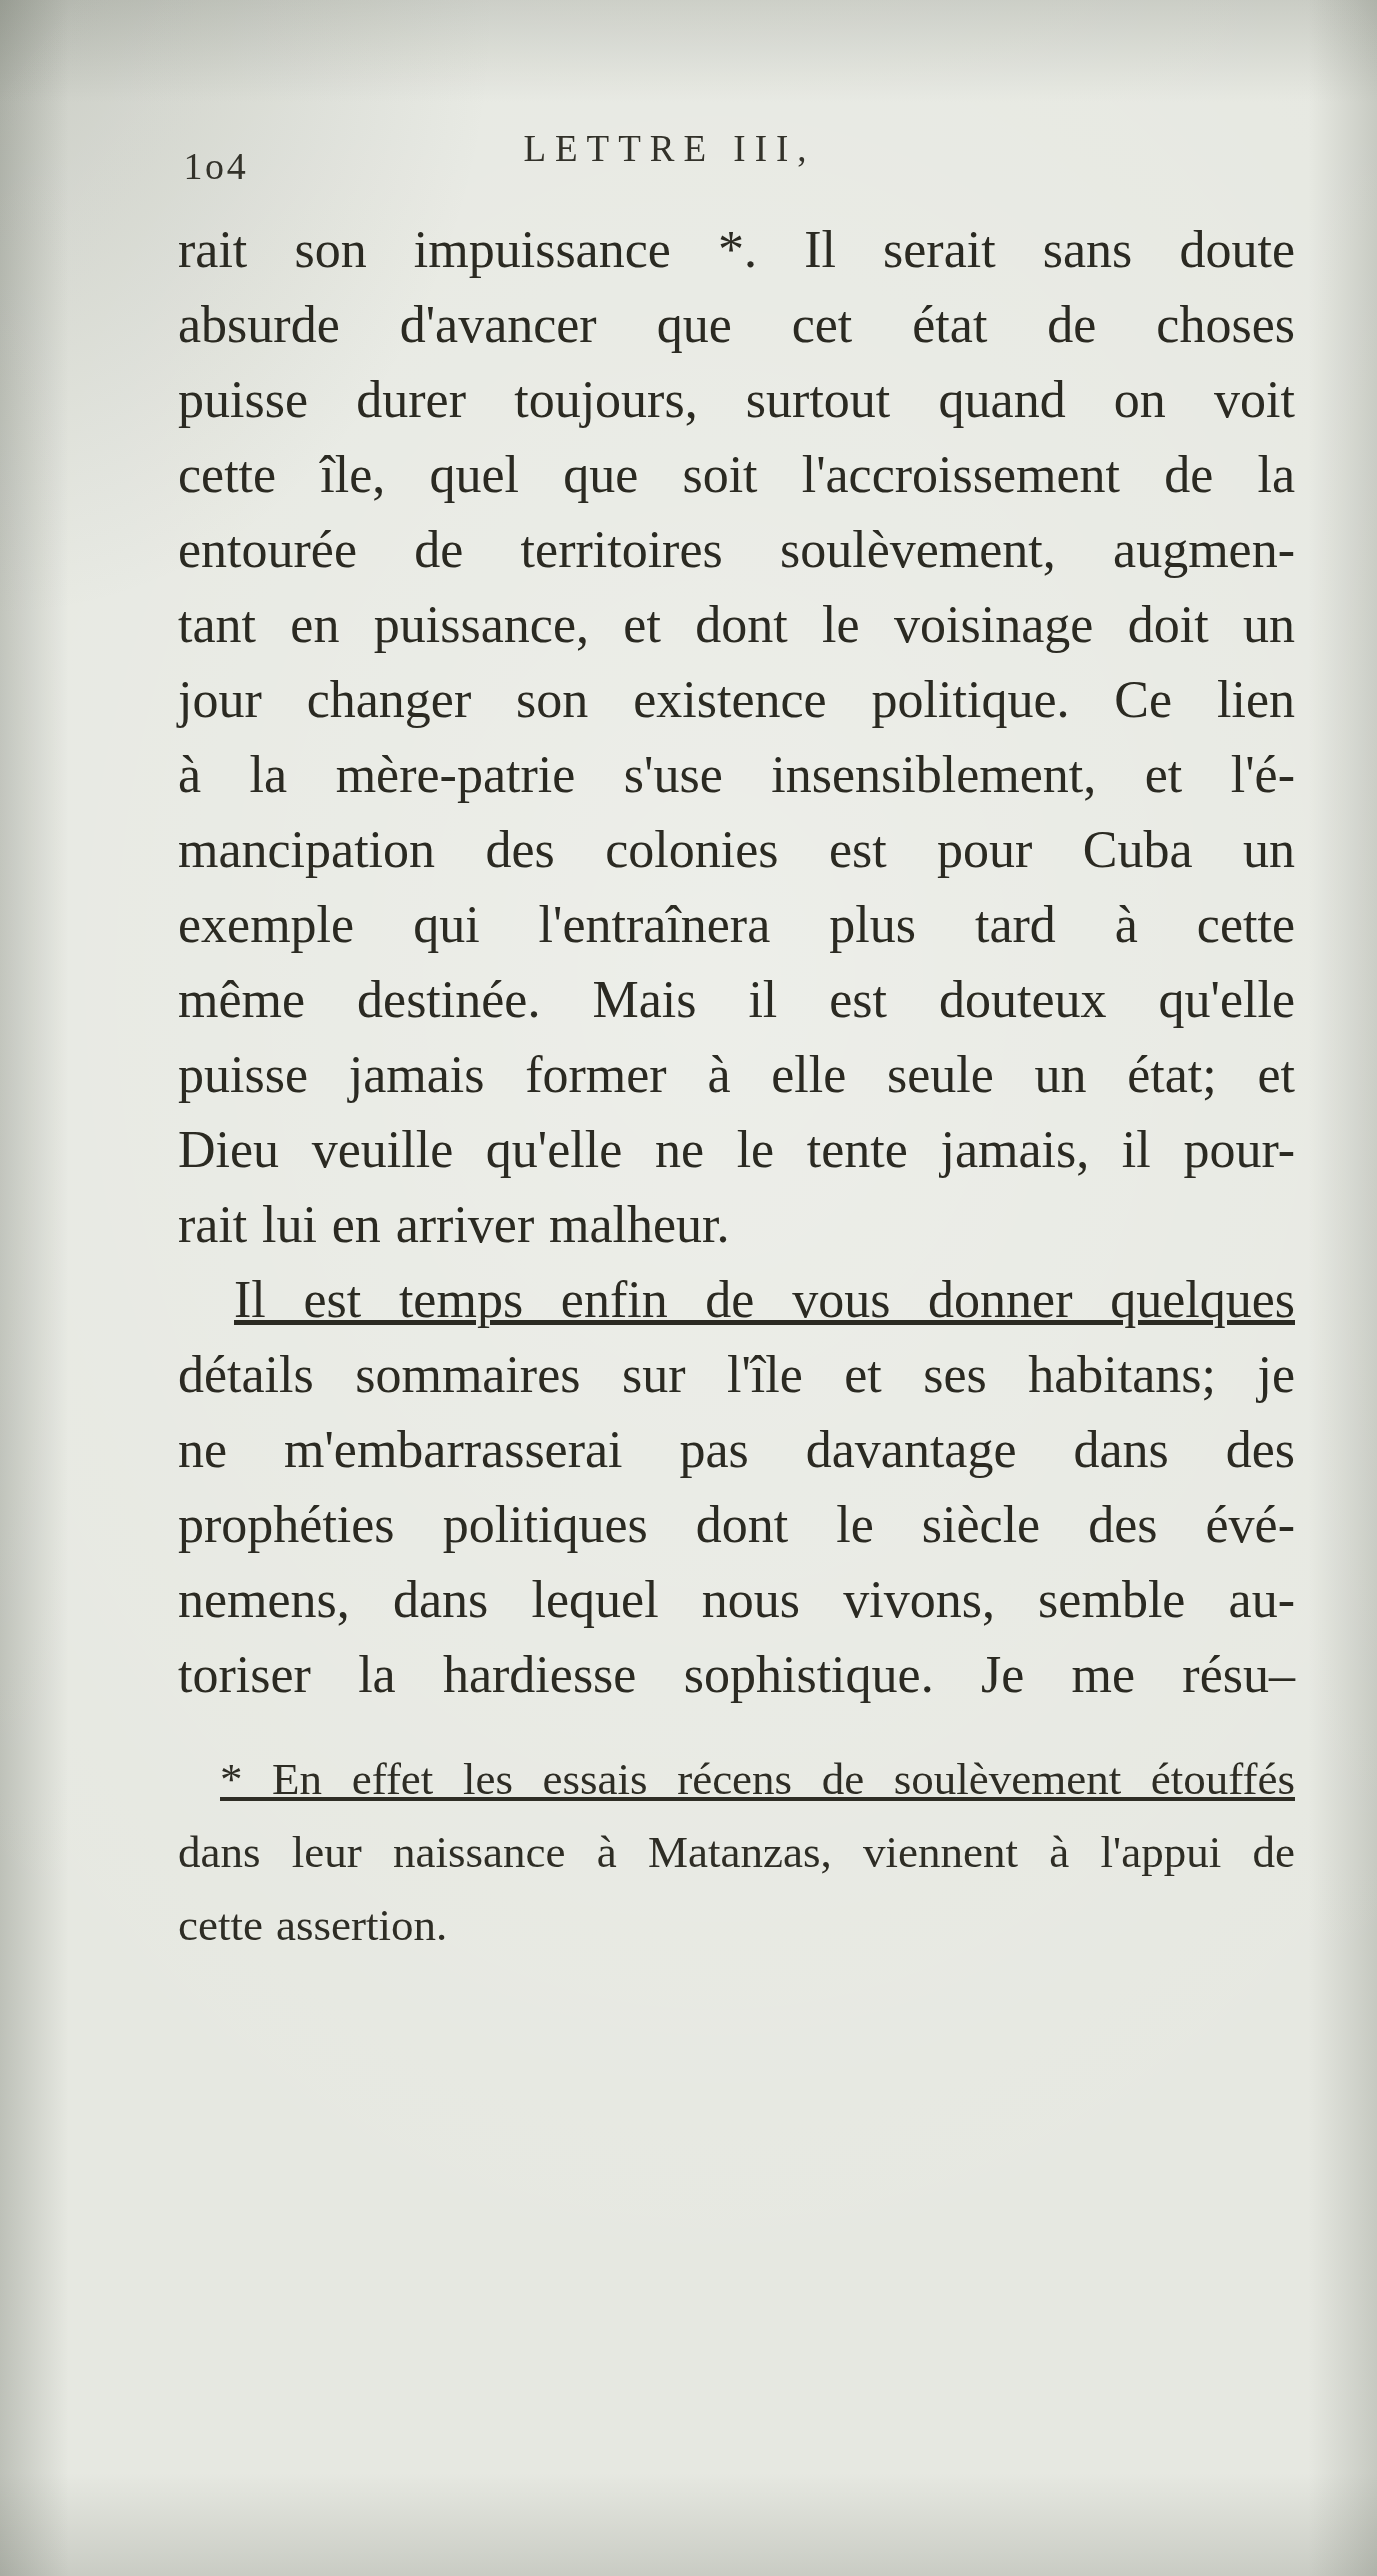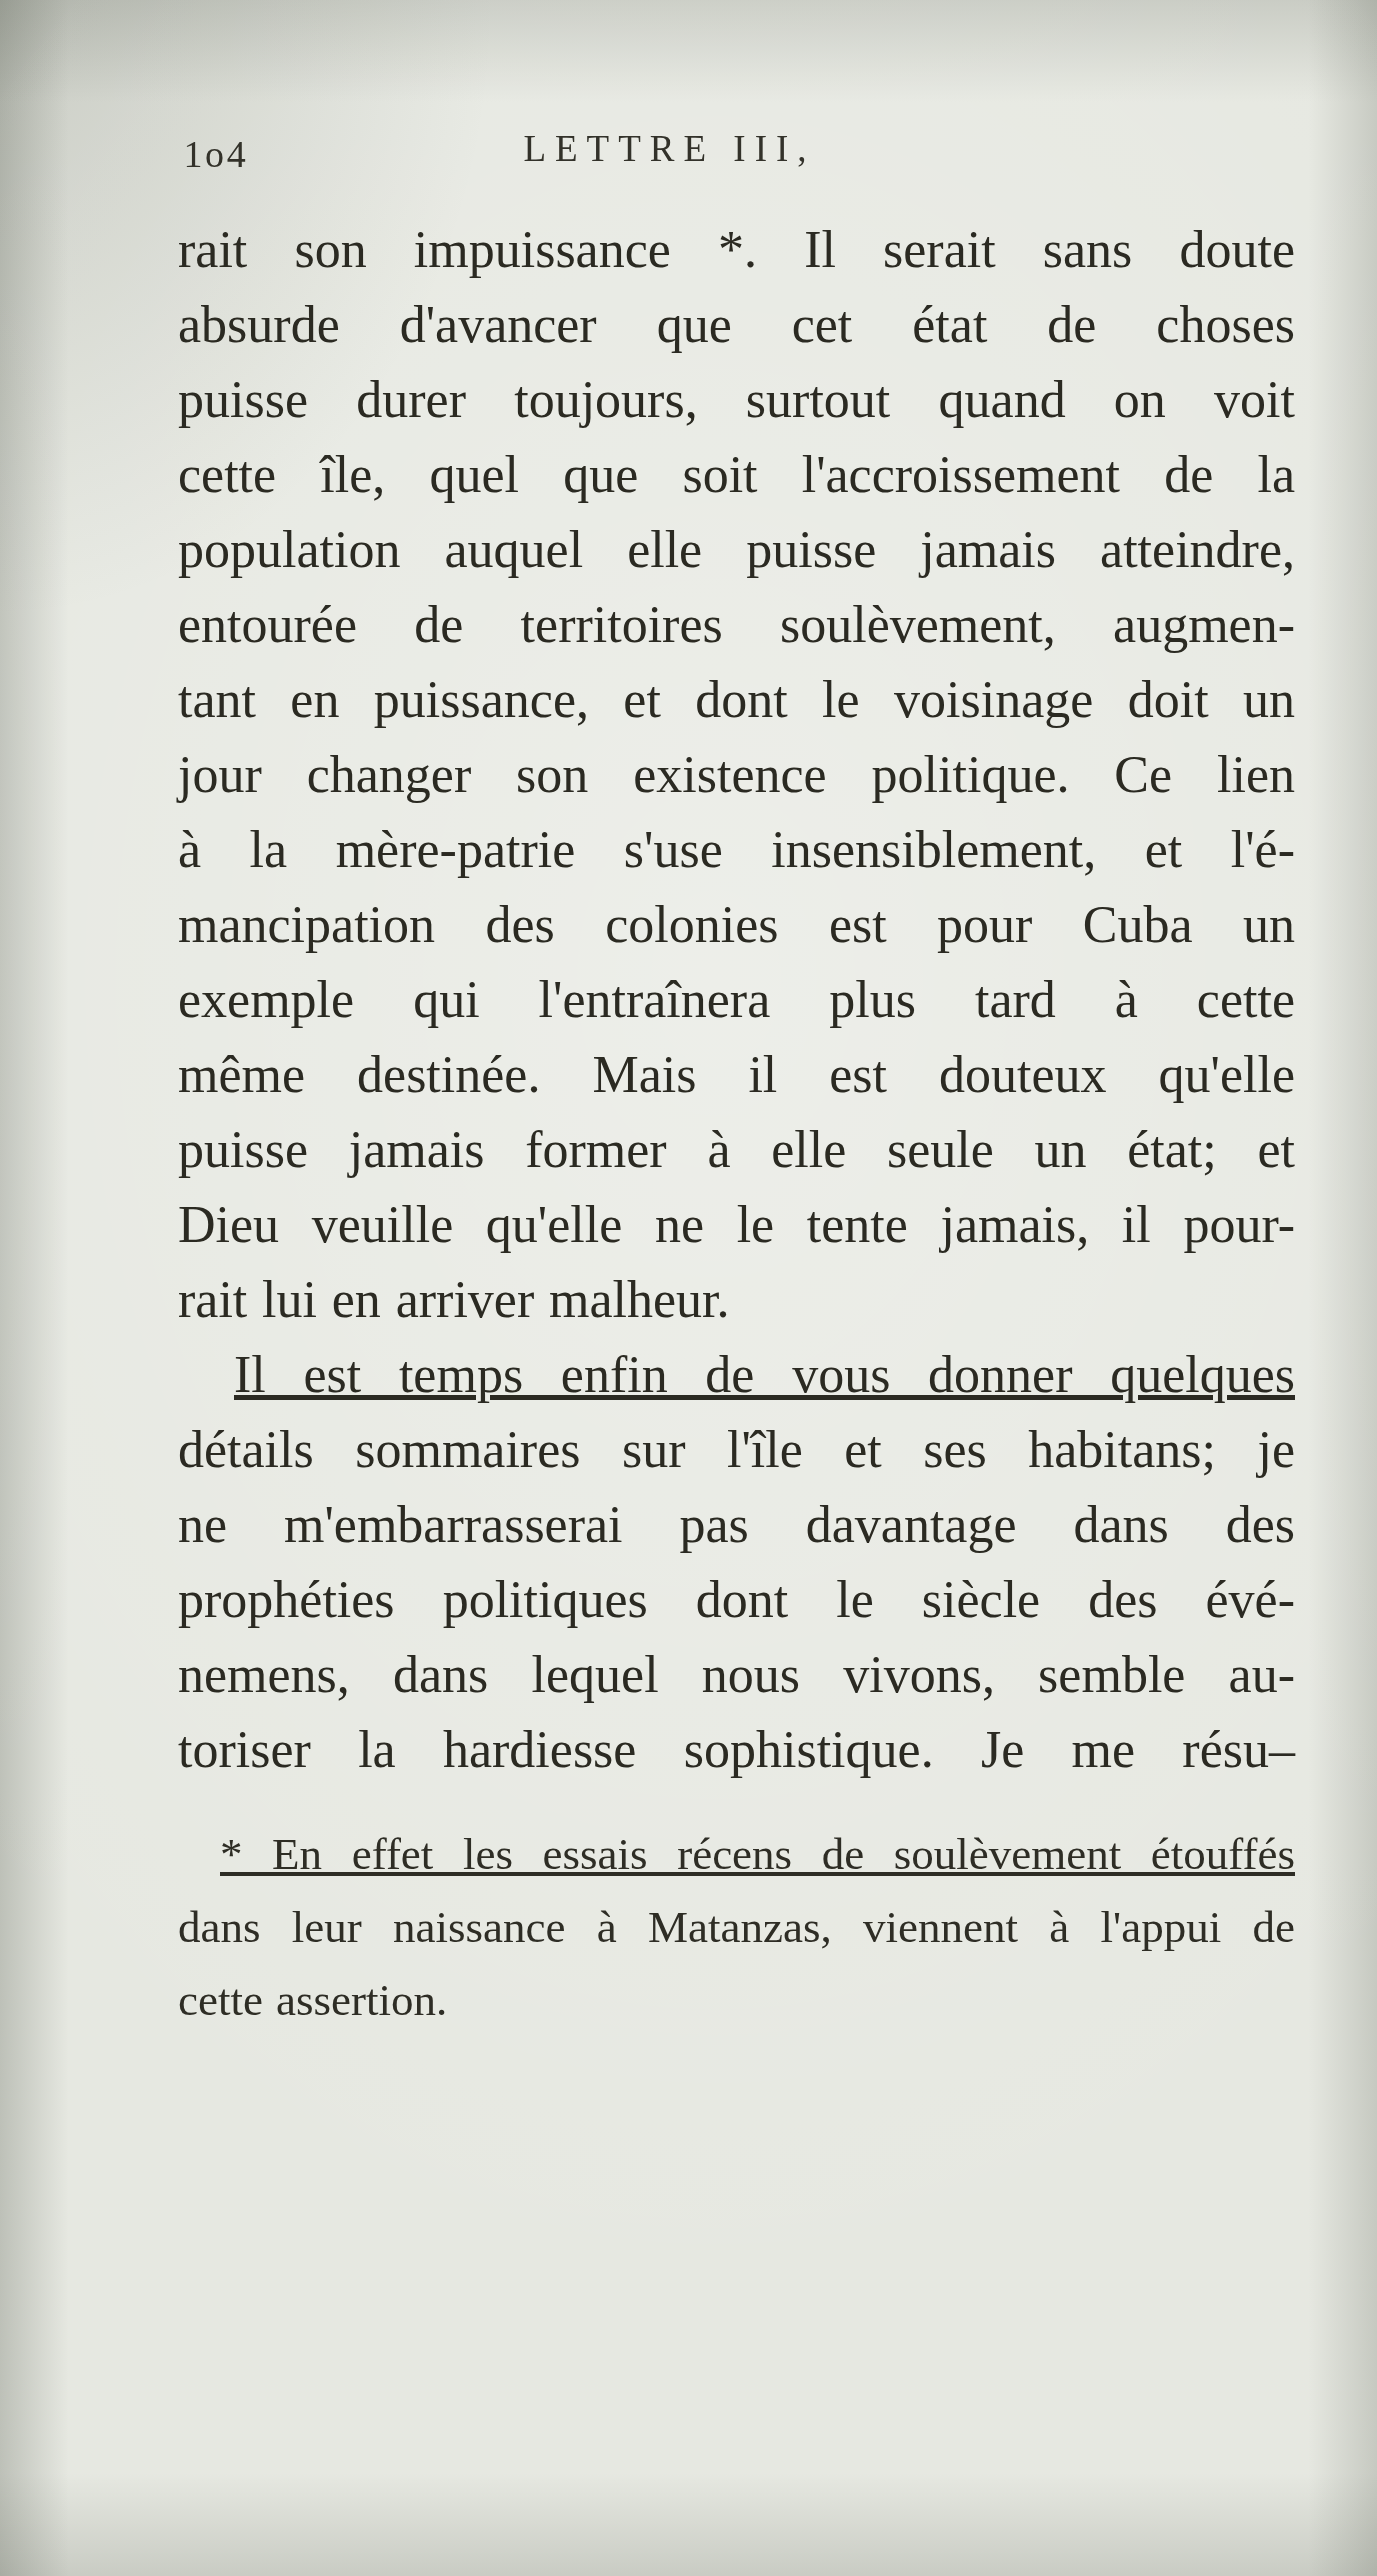--- a/index.html
+++ b/index.html
@@ -20,21 +20,21 @@
   .text-area{
     position:absolute;
     left:178px;top:127px;width:1117px;
   }
   .header-row{
     position:relative;
     height:60px;
     font-size:38px;
   }
   .page-number{
-    position:absolute;left:5.4px;top:5px;
+    position:absolute;left:5.4px;top:17px;
     letter-spacing:2.7px;
     color:#33322a;
   }
   .header-title{
     position:absolute;left:44%;top:0;
     transform:translateX(-50%);
     letter-spacing:9px;
     font-size:37px;
     white-space:nowrap;
     color:#33322a;
@@ -69,21 +69,20 @@
       <span class="page-number">1o4</span>
       <span class="header-title">LETTRE III,</span>
     </div>
 
     <div class="body-text">
       <div>
         <div class="line">rait son impuissance *. Il serait sans doute</div>
         <div class="line">absurde d'avancer que cet état de choses</div>
         <div class="line">puisse durer toujours, surtout quand on voit</div>
         <div class="line">cette île, quel que soit l'accroissement de la</div>
-        <div class="line">population auquel elle puisse jamais atteindre,</div>
         <div class="line">entourée de territoires soulèvement, augmen-</div>
         <div class="line">tant en puissance, et dont le voisinage doit un</div>
         <div class="line">jour changer son existence politique. Ce lien</div>
         <div class="line">à la mère-patrie s'use insensiblement, et l'é-</div>
         <div class="line">mancipation des colonies est pour Cuba un</div>
         <div class="line">exemple qui l'entraînera plus tard à cette</div>
         <div class="line">même destinée. Mais il est douteux qu'elle</div>
         <div class="line">puisse jamais former à elle seule un état; et</div>
         <div class="line">Dieu veuille qu'elle ne le tente jamais, il pour-</div>
         <div class="line end">rait lui en arriver malheur.</div>

